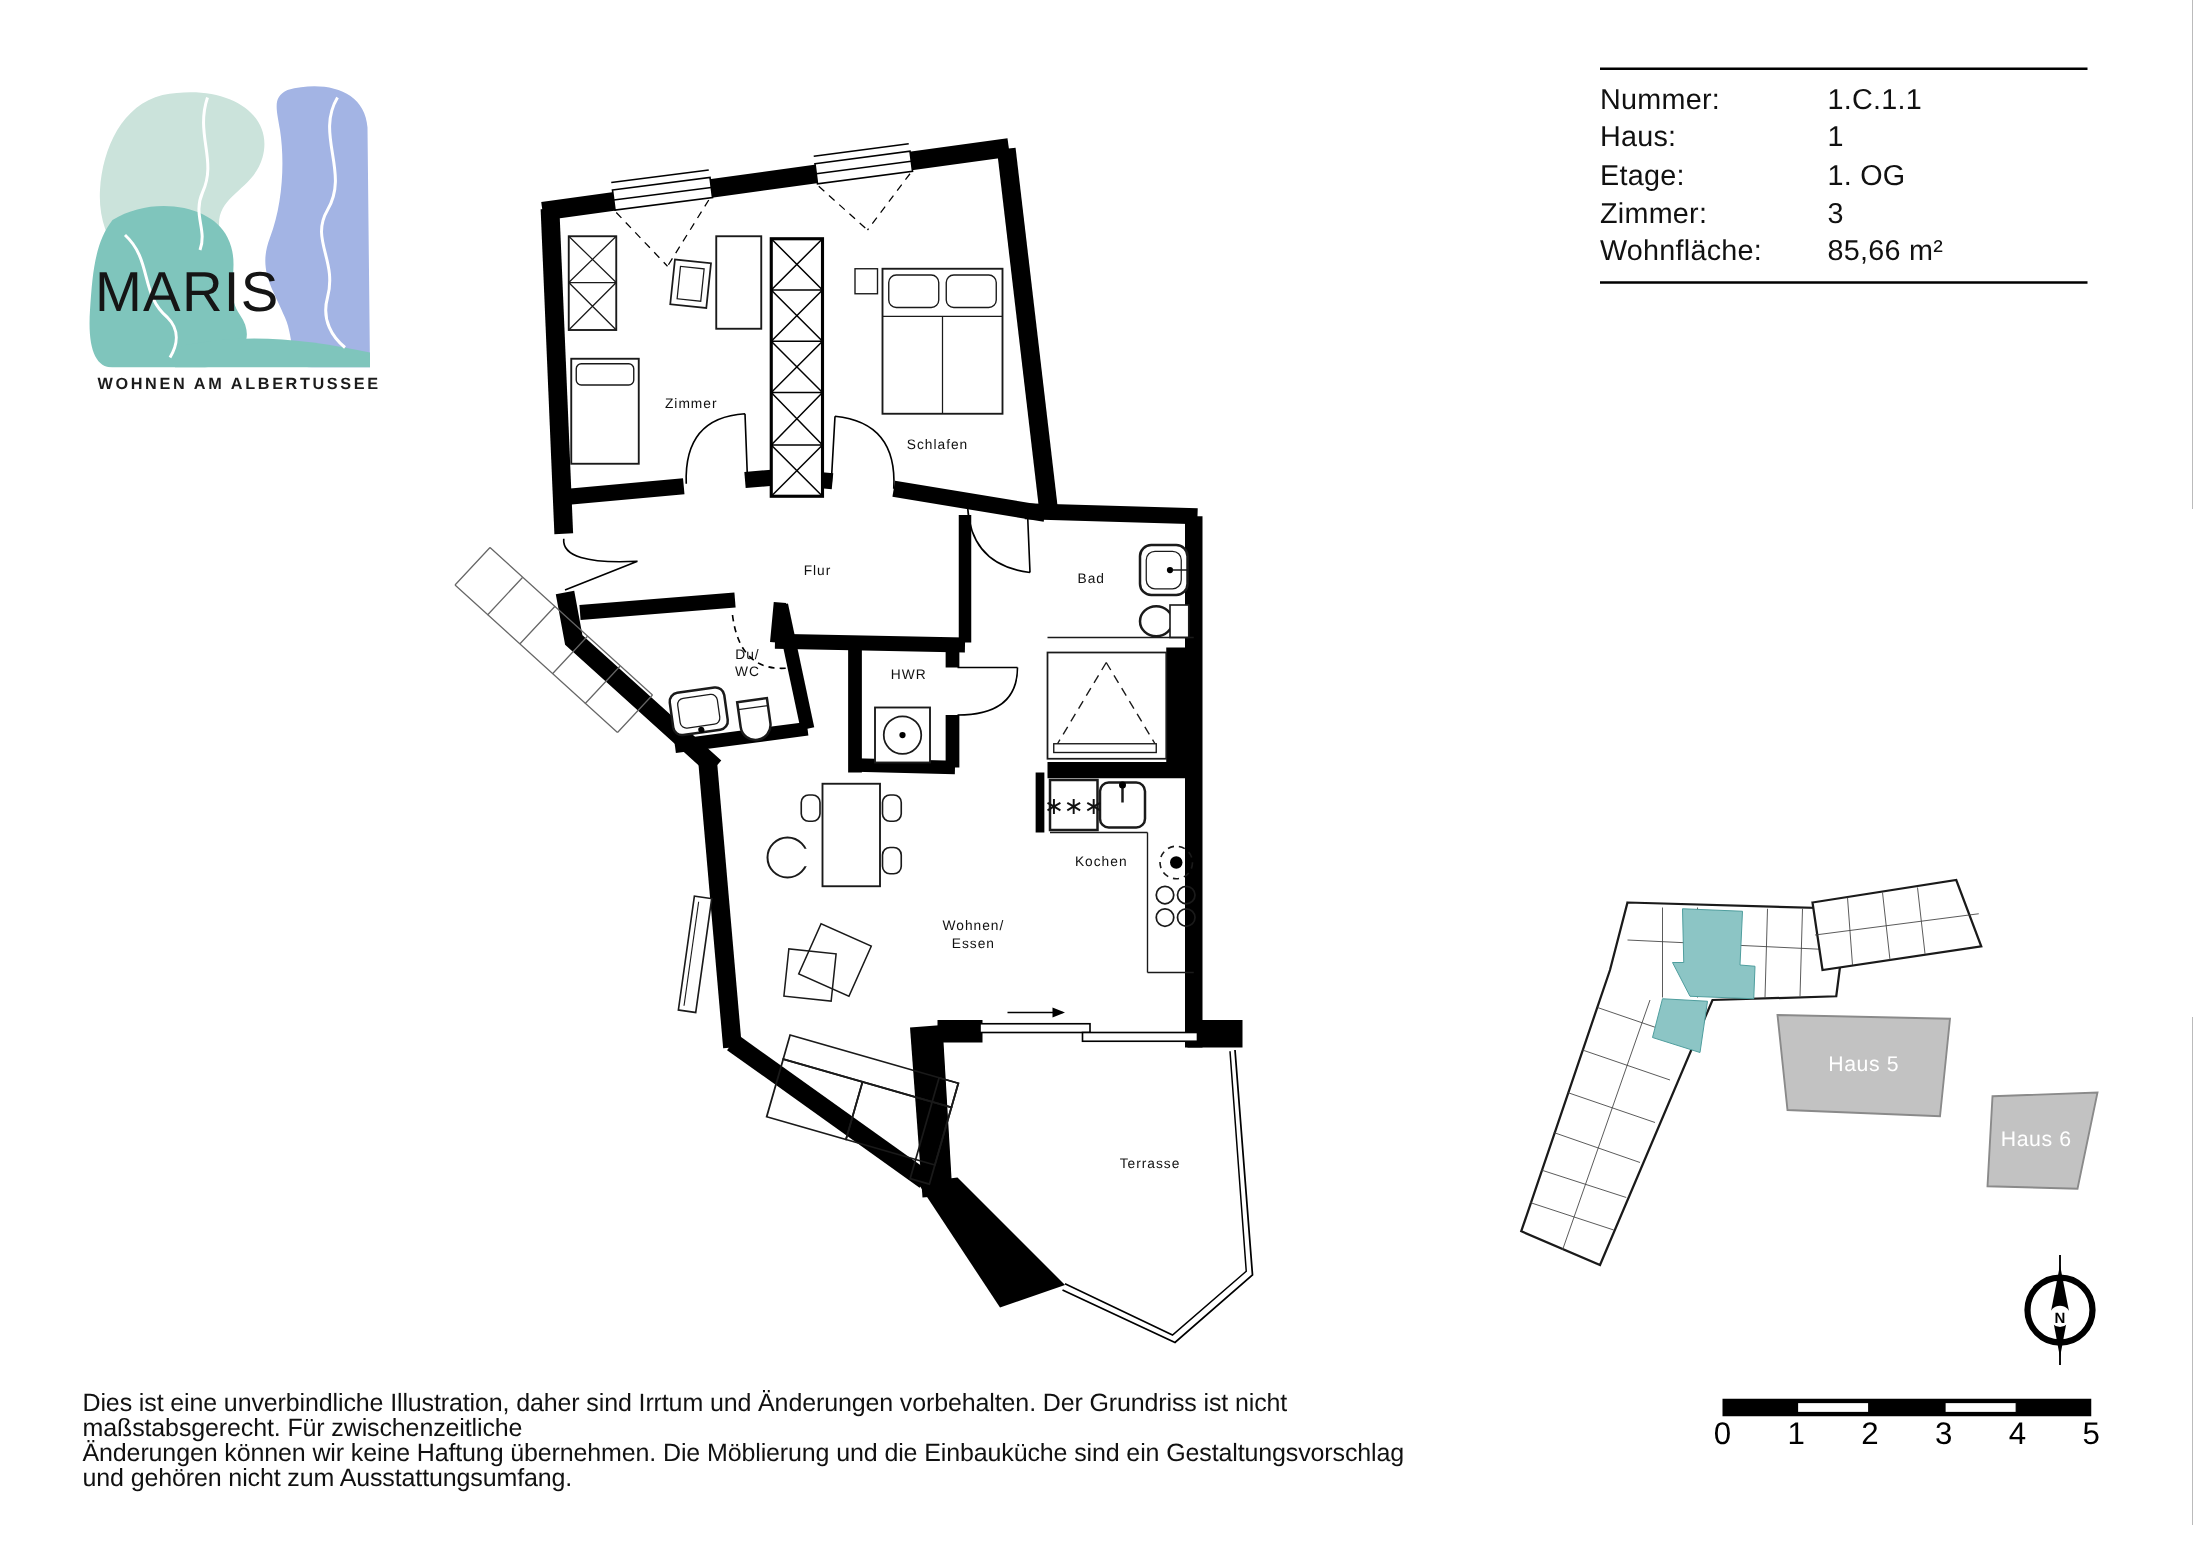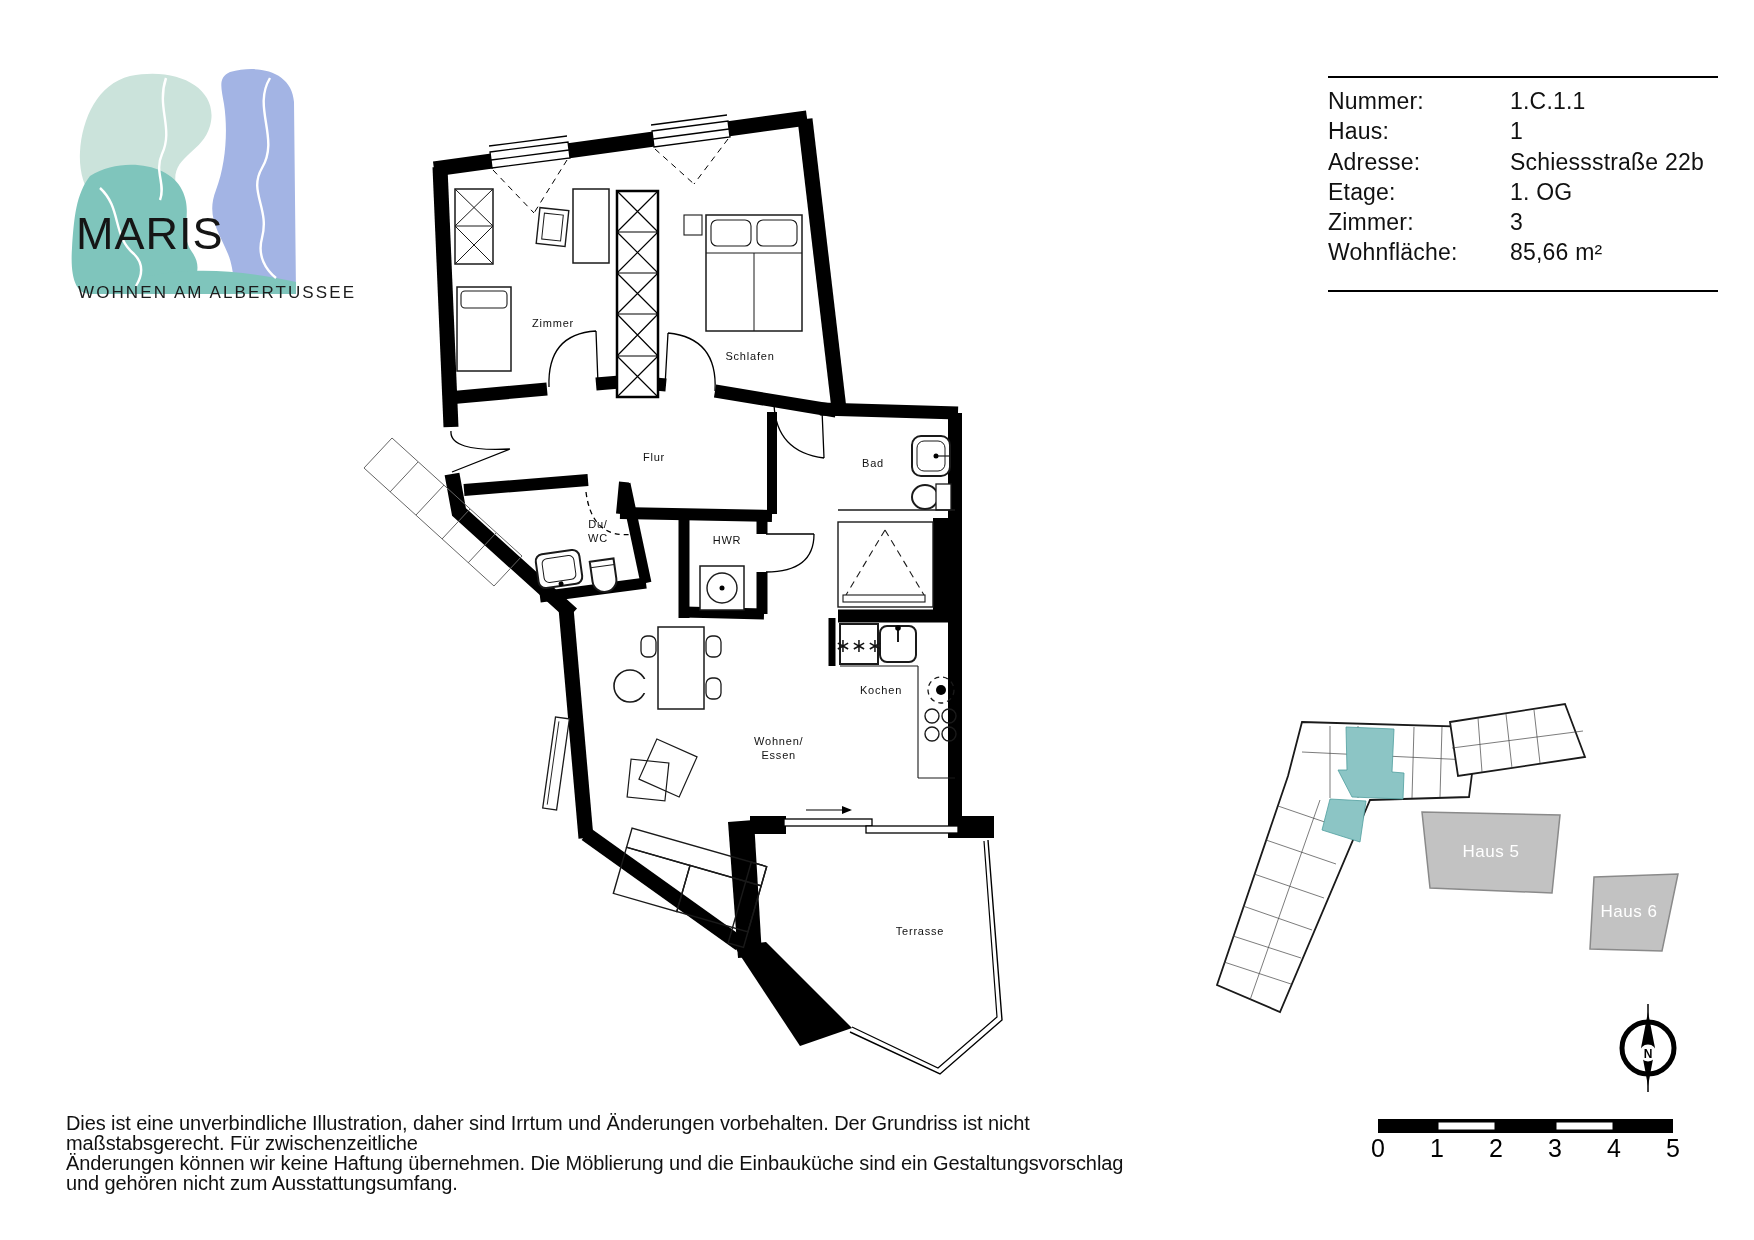--- a/index.html
+++ b/index.html
@@ -2,23 +2,23 @@
 <html><head>
 <meta charset="utf-8">
 <style>
   html,body{margin:0;padding:0;background:#888;}
   .page{position:relative;width:1754px;height:1240px;background:#fff;overflow:hidden;
         font-family:"Liberation Sans",sans-serif;color:#111;margin:0 auto;}
   svg{display:block;}
   .abs{position:absolute;}
   
   .brand{position:absolute;left:76px;top:208px;font-size:45px;letter-spacing:1px;color:#151515;}
-  .tagline{position:absolute;left:78px;top:283px;font-size:17px;letter-spacing:2.1px;font-weight:normal;color:#1c1c1c;}
+  .tagline{position:absolute;left:78px;top:299px;font-size:13px;letter-spacing:2.1px;font-weight:bold;color:#1c1c1c;}
   
-  .info-table{position:absolute;left:1280px;top:76px;width:390px;border-top:2px solid #000;border-bottom:2px solid #000;padding:8px 0 22px 0;margin-left:48px;}
+  .info-table{position:absolute;left:1280px;top:54px;width:390px;border-top:2px solid #000;border-bottom:2px solid #000;padding:8px 0 10px 0;}
   .info-row{display:grid;grid-template-columns:182px 1fr;line-height:30.3px;font-size:23px;letter-spacing:.2px;}
   
   .plan-label{position:absolute;transform:translate(-50%,-50%);font-size:11px;letter-spacing:.8px;
               color:#111;white-space:pre-line;text-align:center;line-height:14px;}
   .plan-label.left{transform:translate(0,-50%);text-align:center;margin-left:32px;}
   .freezer{position:absolute;transform:translate(-50%,-50%);font-size:19px;letter-spacing:0px;color:#111;}
   .site-label{position:absolute;transform:translate(-50%,-50%);font-size:17px;color:#fff;letter-spacing:.5px;}
   .compass-n{position:absolute;transform:translate(-50%,-50%);font-size:12px;font-weight:bold;color:#000;}
   .scale-num{position:absolute;transform:translate(-50%,-50%);font-size:25px;color:#000;}
   .disclaimer{position:absolute;left:66px;top:1113px;width:1075px;font-size:20px;line-height:20px;
@@ -42,24 +42,20 @@
   <div class="tagline">WOHNEN AM ALBERTUSSEE</div>
 
   <div class="info-table">
     <div class="info-row">
       <span>Nummer:</span>
       <span>1.C.1.1</span>
     </div>
     <div class="info-row">
       <span>Haus:</span>
       <span>1</span>
-    </div>
-    <div class="info-row">
-      <span>Adresse:</span>
-      <span>Schiessstraße 22b</span>
     </div>
     <div class="info-row">
       <span>Etage:</span>
       <span>1. OG</span>
     </div>
     <div class="info-row">
       <span>Zimmer:</span>
       <span>3</span>
     </div>
     <div class="info-row">

